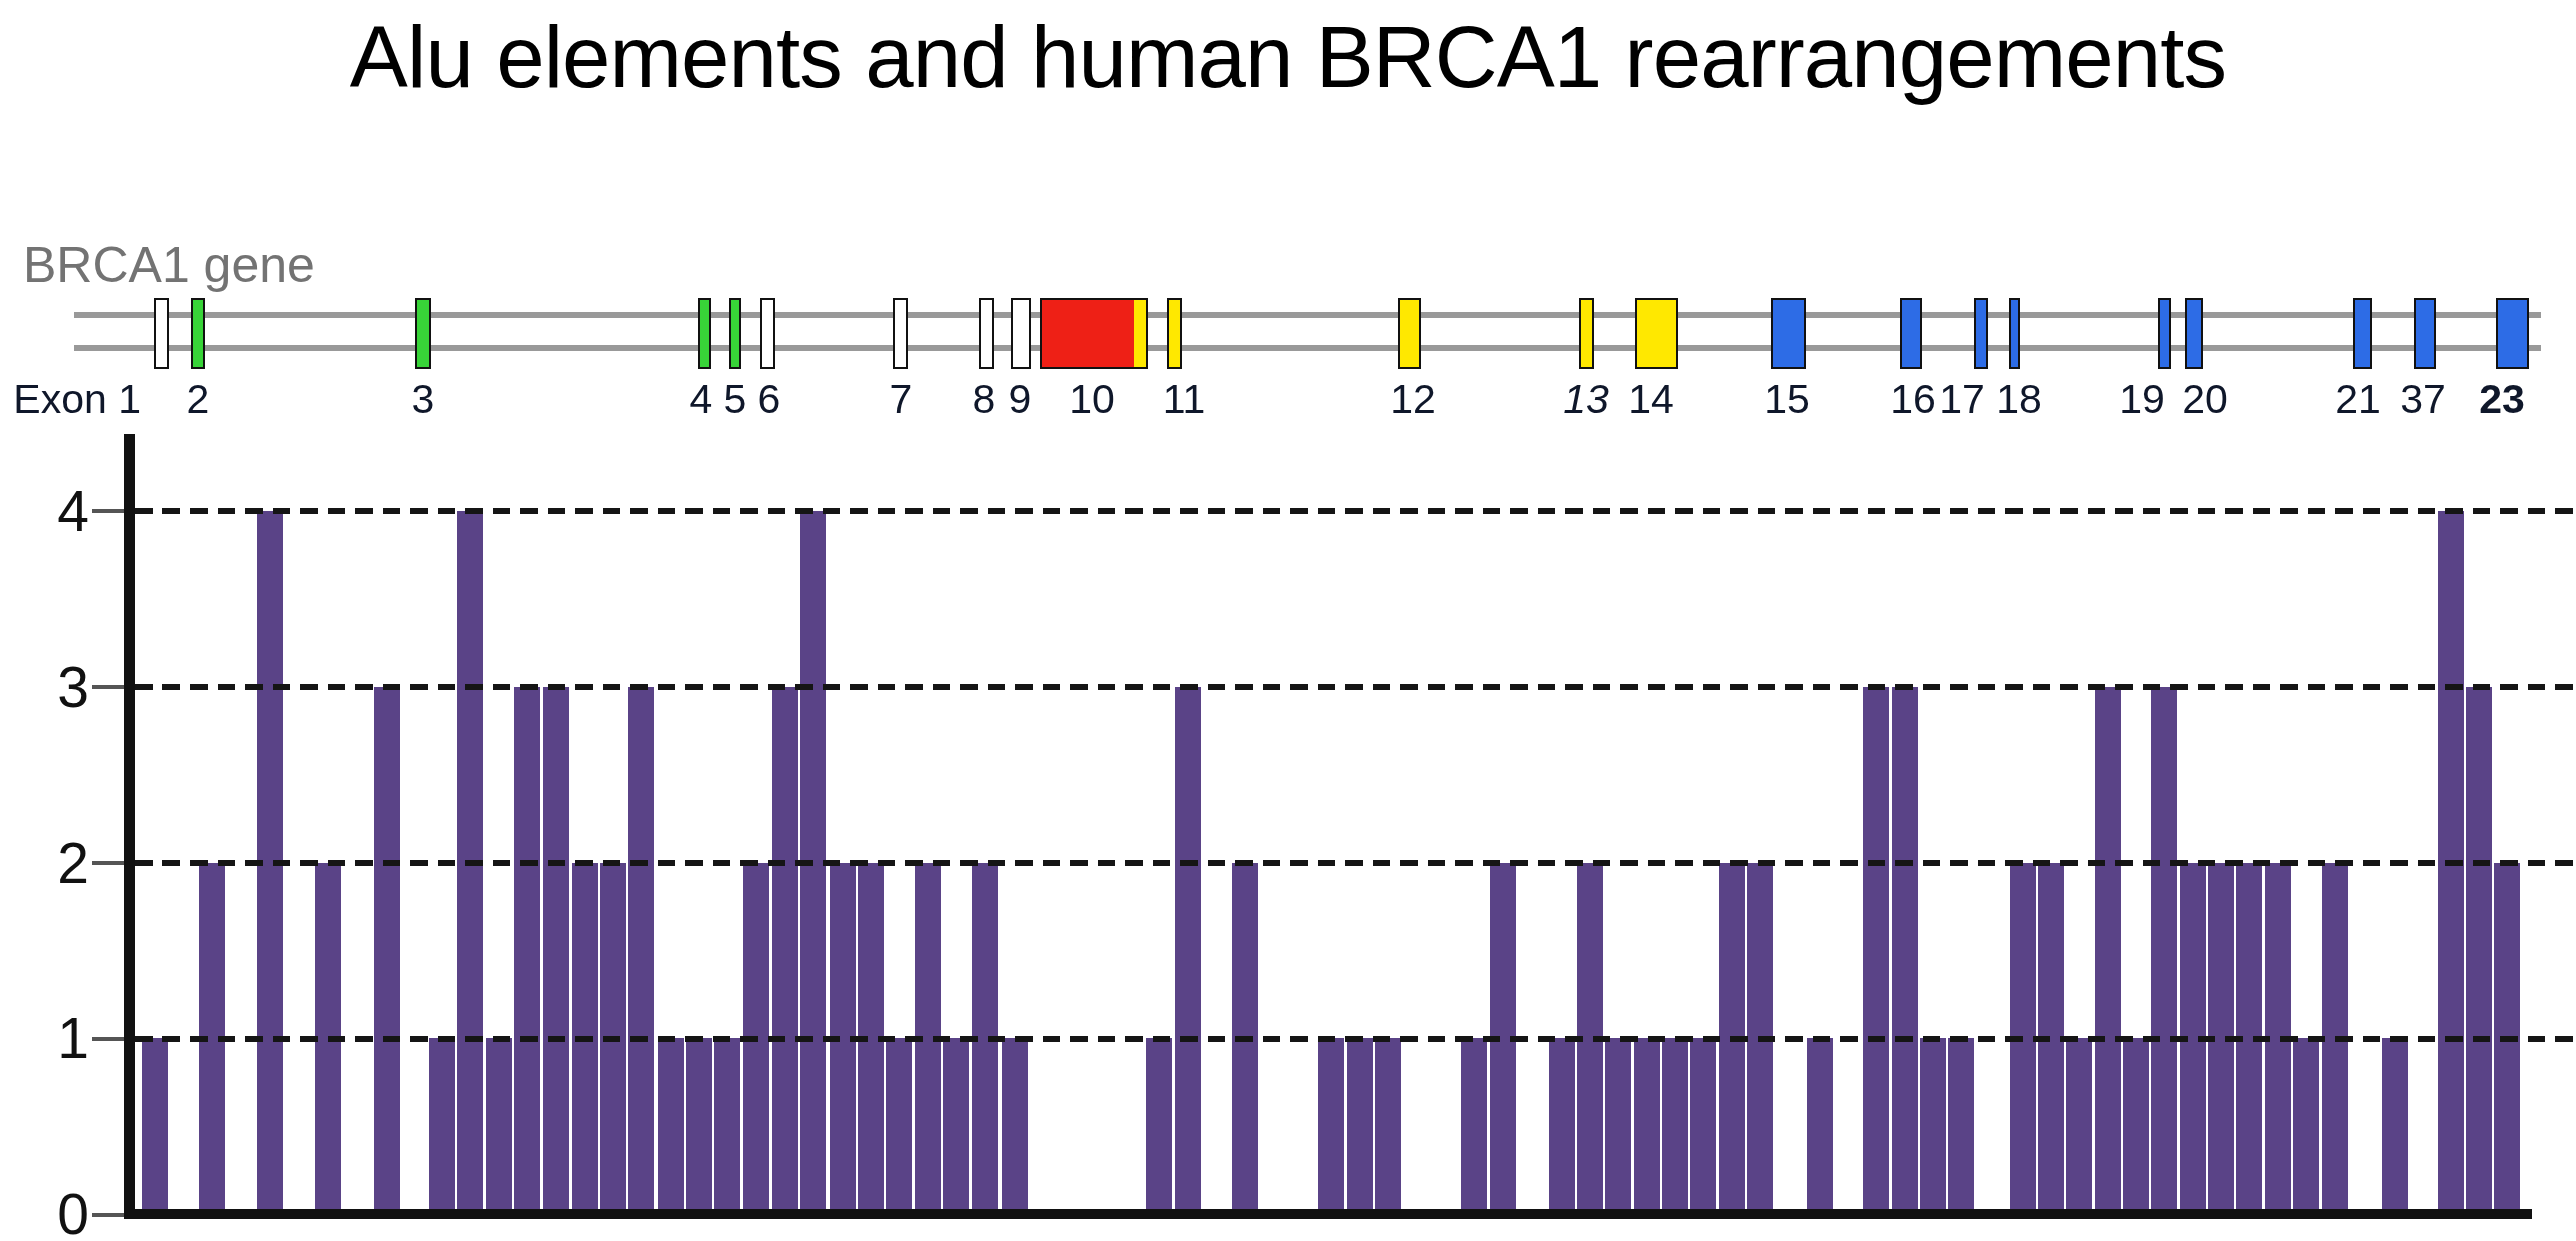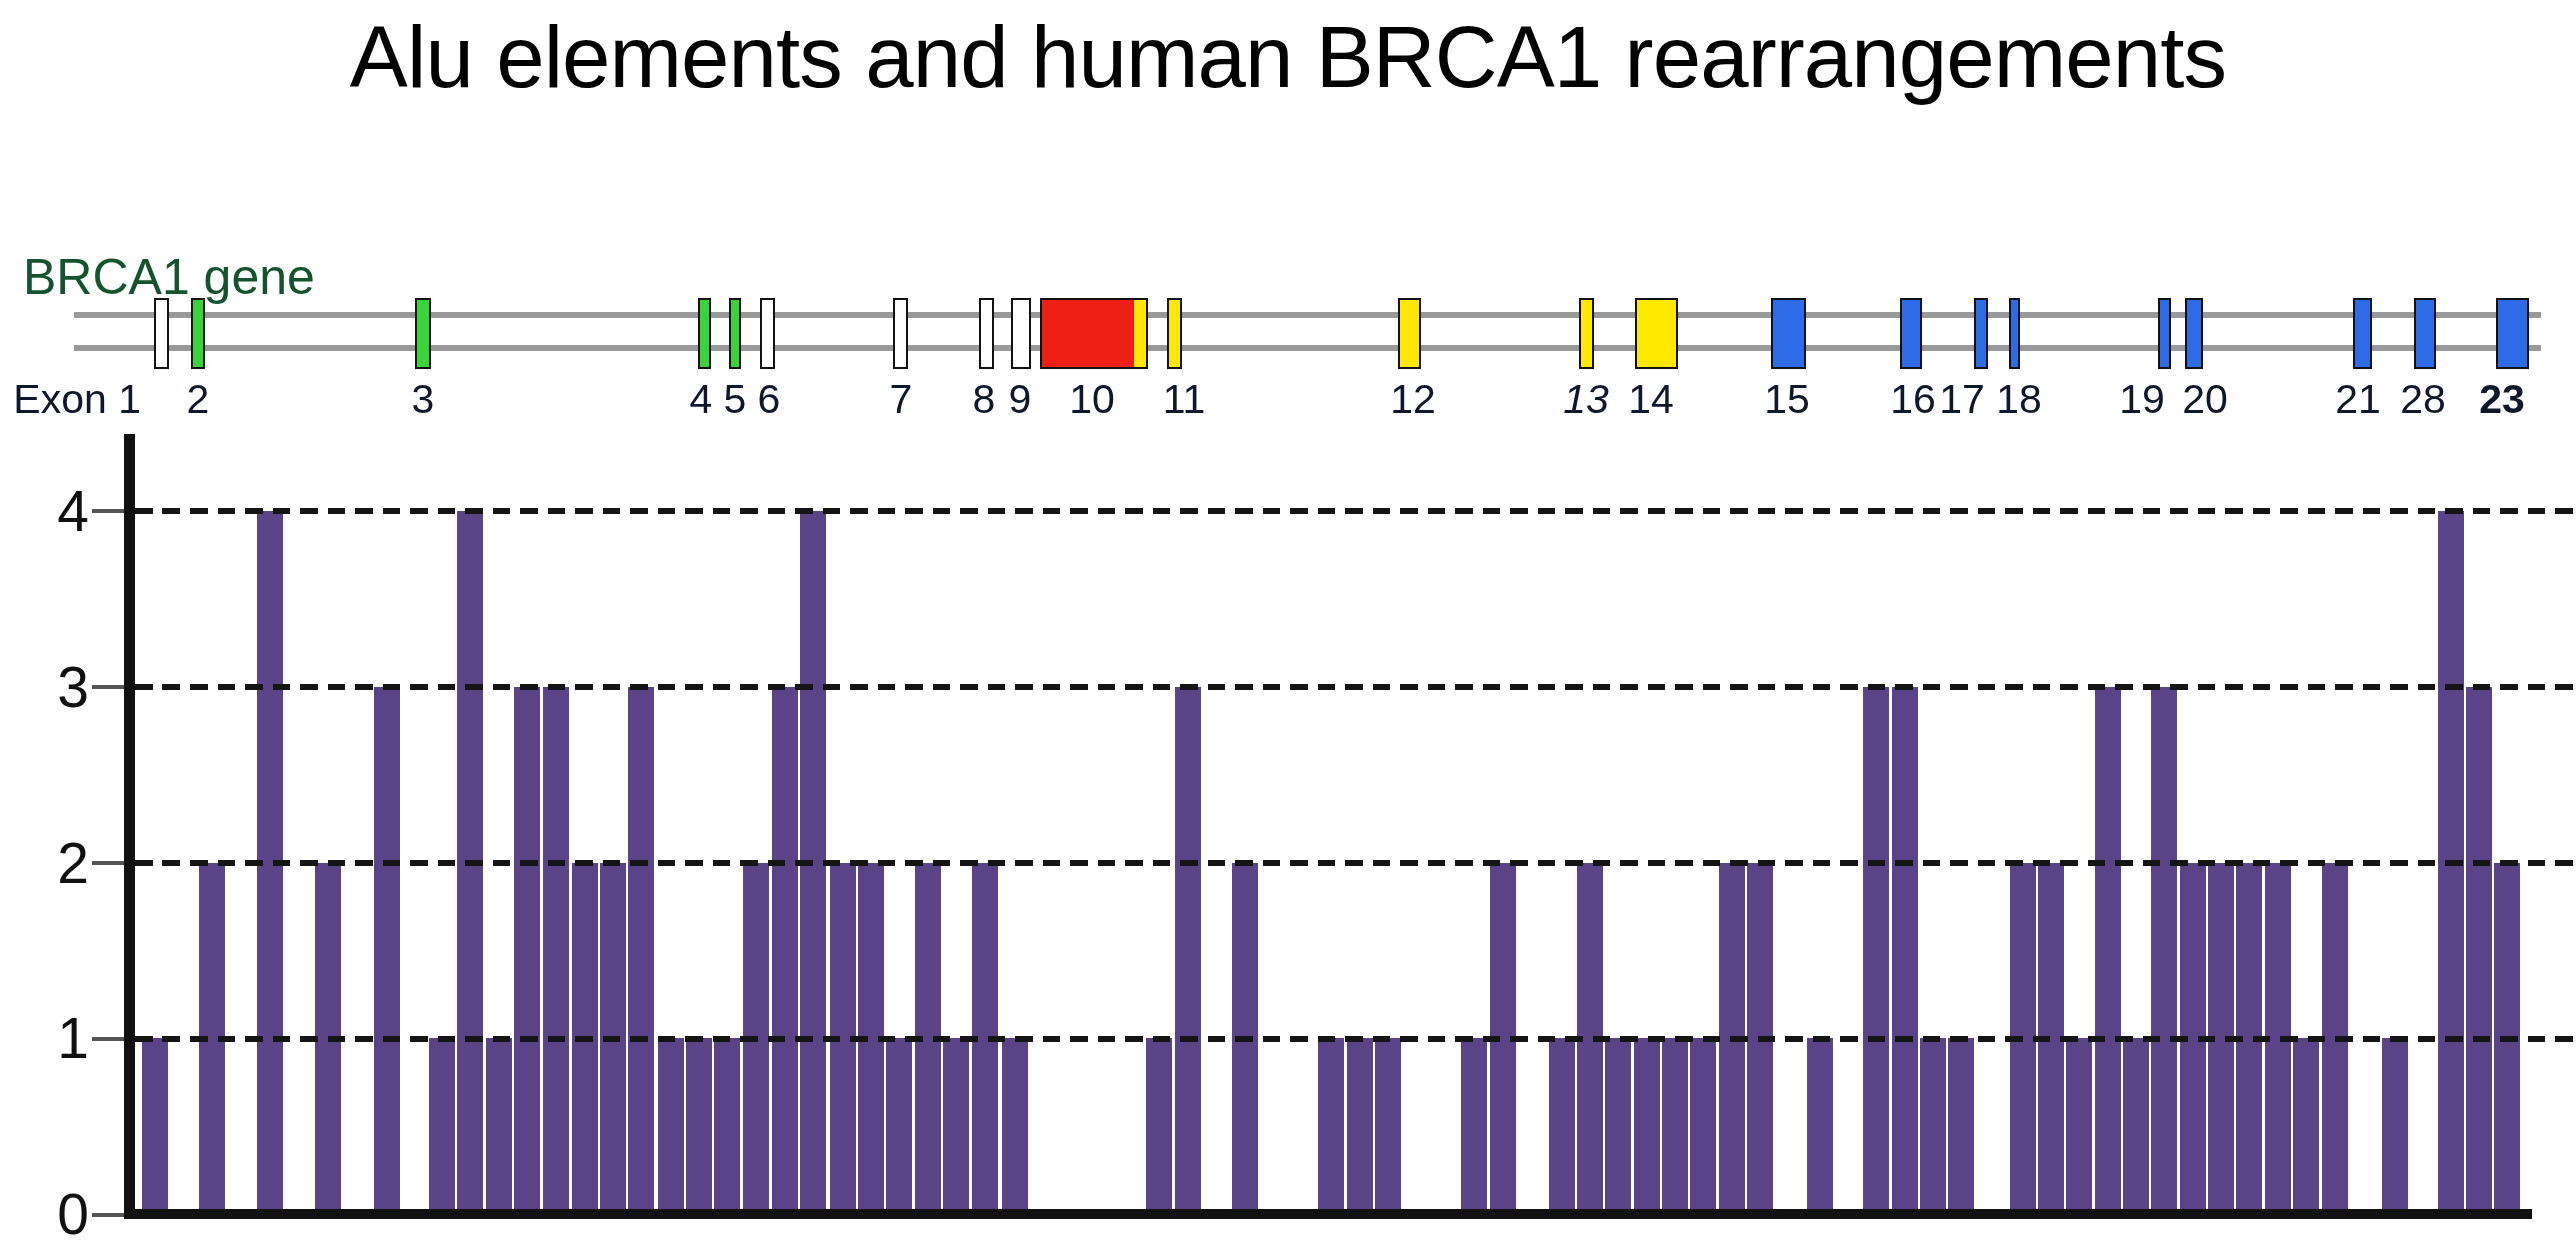--- a/index.html
+++ b/index.html
@@ -5,21 +5,21 @@
   html,body{margin:0;padding:0;background:#ffffff;}
   #stage{
     position:relative;width:2576px;height:1241px;background:#ffffff;overflow:hidden;
     font-family:"Liberation Sans", sans-serif;color:#000;
   }
   .abs{position:absolute;}
   #title{
     top:7px;left:0;width:100%;text-align:center;
     font-size:87px;font-weight:400;letter-spacing:-0.9px;color:#000;
   }
-  #gene-label{top:236px;left:23px;font-size:50px;color:#14532d;margin-top:12px;}
+  #gene-label{top:236px;left:23px;font-size:50px;color:#737373;}
   .track-line{left:74px;width:2467px;height:6.2px;background:#999999;z-index:1;}
   #track-line-top{top:312px;}
   #track-line-bottom{top:345px;}
   .exon{
     top:298px;height:71px;box-sizing:border-box;border:2.7px solid #111;z-index:2;
   }
   .exon-tip{position:absolute;top:0;right:0;height:100%;}
   .exon-label{top:376px;font-size:41px;color:#0f172a;white-space:nowrap;}
   .exon-label.center{transform:translateX(-50%);}
   
@@ -89,21 +89,21 @@
         <div class="abs exon-label center" style="left: 1413px;">12</div>
         <div class="abs exon-label center" style="left: 1586px; font-style: italic;">13</div>
         <div class="abs exon-label center" style="left: 1651px;">14</div>
         <div class="abs exon-label center" style="left: 1787px;">15</div>
         <div class="abs exon-label center" style="left: 1913px;">16</div>
         <div class="abs exon-label center" style="left: 1962px;">17</div>
         <div class="abs exon-label center" style="left: 2019px;">18</div>
         <div class="abs exon-label center" style="left: 2142px;">19</div>
         <div class="abs exon-label center" style="left: 2205px;">20</div>
         <div class="abs exon-label center" style="left: 2358px;">21</div>
-        <div class="abs exon-label center" style="left: 2423px;">28</div>
+        <div class="abs exon-label center" style="left: 2423px;">37</div>
         <div class="abs exon-label center" style="left: 2502px; font-weight: bold;">23</div>
       </div>
   </div>
 
   <div>
     <div id="grid-layer">
         <div class="abs gridline" style="top: 1036px;"></div>
         <div class="abs gridline" style="top: 860px;"></div>
         <div class="abs gridline" style="top: 684px;"></div>
         <div class="abs gridline" style="top: 508px;"></div>

